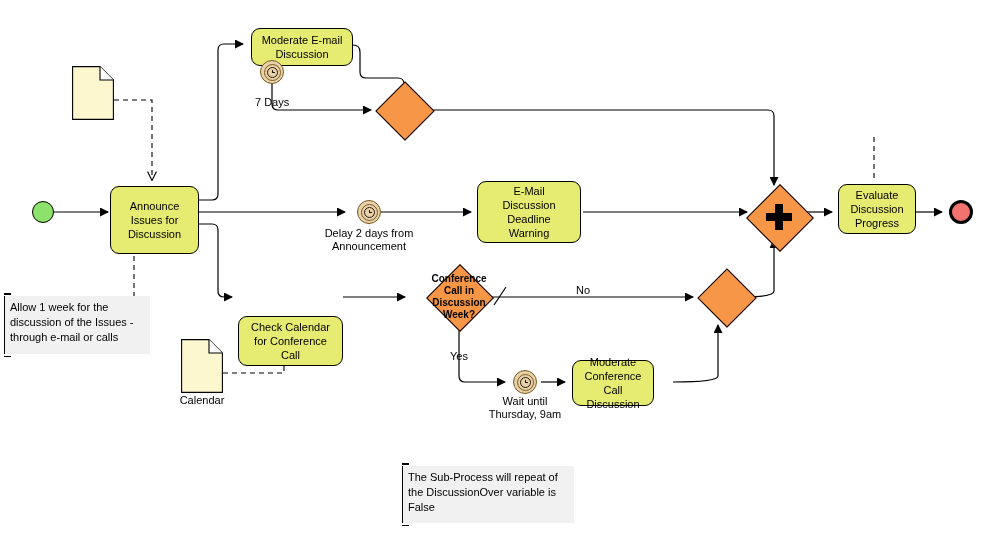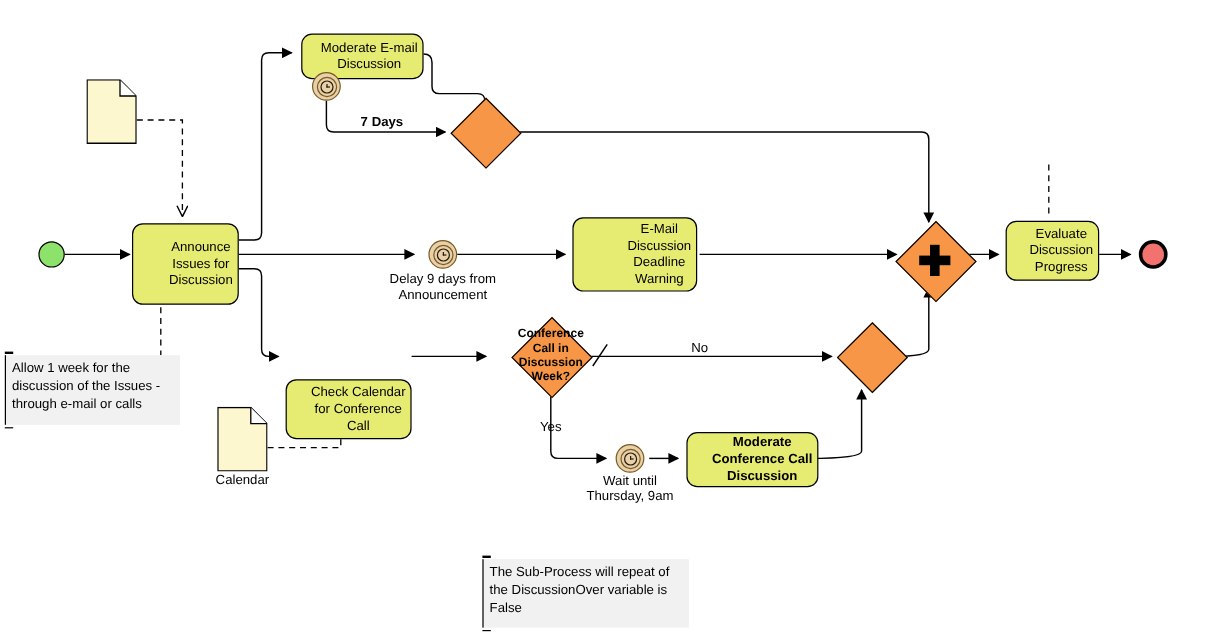--- a/index.html
+++ b/index.html
@@ -29,21 +29,21 @@
     position: absolute;
     box-sizing: border-box;
   }
   
   .task {
     background: #e6eb72;
     border: 1px solid #000000;
     border-radius: 9px;
     display: flex;
     align-items: center;
-    justify-content: flex-end;
+    justify-content: center;
     text-align: center;
     font-size: 11px;
     line-height: 14px;
     color: #000000;
   }
   .task .label {
     padding: 0 4px;
   }
   
   .gateway {
@@ -291,34 +291,34 @@
 Discussion</span>
   </div>
 
   <div class="node timer-event boundary-timer" style="left:260px; top:60px;">
     <div class="inner-ring"></div>
     <div class="clock">
       <div class="hand-h"></div>
       <div class="hand-m"></div>
     </div>
   </div>
-  <div class="flow-label" style="left:266px; top:96px; width:70px; text-align:right;font-weight:bold;">7 Days</div>
+  <div class="flow-label" style="left:255px; top:96px; width:70px; text-align:left;">7 Days</div>
 
   <div class="node gateway" style="left:376px; top:82px;">
     <div class="dia"></div>
   </div>
 
   <div class="node timer-event" style="left:357px; top:200px;">
     <div class="inner-ring"></div>
     <div class="clock">
       <div class="hand-h"></div>
       <div class="hand-m"></div>
     </div>
   </div>
-  <div class="flow-label" style="left:309px; top:227px; width:120px;">Delay 9 days from
+  <div class="flow-label" style="left:309px; top:227px; width:120px;">Delay 2 days from
 Announcement</div>
 
   <div class="node task" style="left:477px; top:181px; width:104px; height:62px;">
     <span class="label" style="white-space:pre-line;">E-Mail
 Discussion
 Deadline
 Warning</span>
   </div>
 
   <div class="node task" style="left:238px; top:272px; width:105px; height:50px;margin-top:44px;">
@@ -340,21 +340,21 @@
   <div class="node timer-event" style="left:513px; top:370px;">
     <div class="inner-ring"></div>
     <div class="clock">
       <div class="hand-h"></div>
       <div class="hand-m"></div>
     </div>
   </div>
   <div class="flow-label" style="left:472px; top:395px; width:106px;">Wait until
 Thursday, 9am</div>
 
-  <div class="node task" style="left:572px; top:360px; width:110px; height:46px;font-weight:bold;">
+  <div class="node task" style="left:572px; top:360px; width:82px; height:46px;">
     <span class="label" style="white-space:pre-line;">Moderate
 Conference Call
 Discussion</span>
   </div>
 
   <div class="node gateway" style="left:698px; top:269px;">
     <div class="dia"></div>
   </div>
 
   <div class="node gateway big" style="left:751px; top:189px;">

